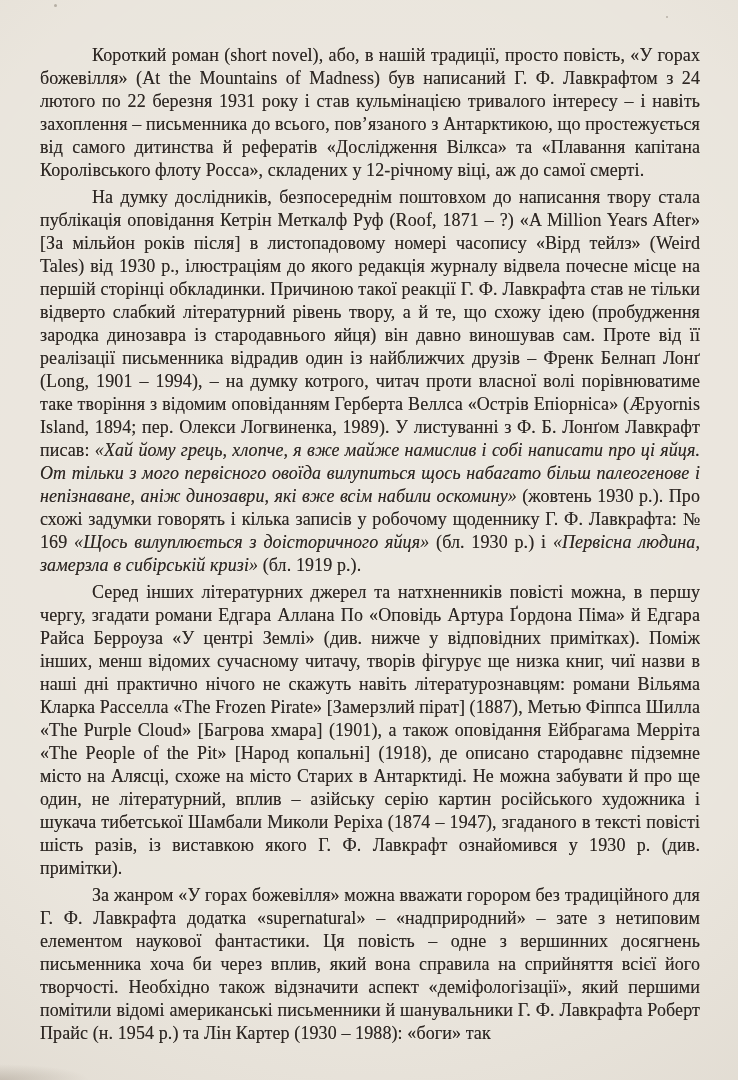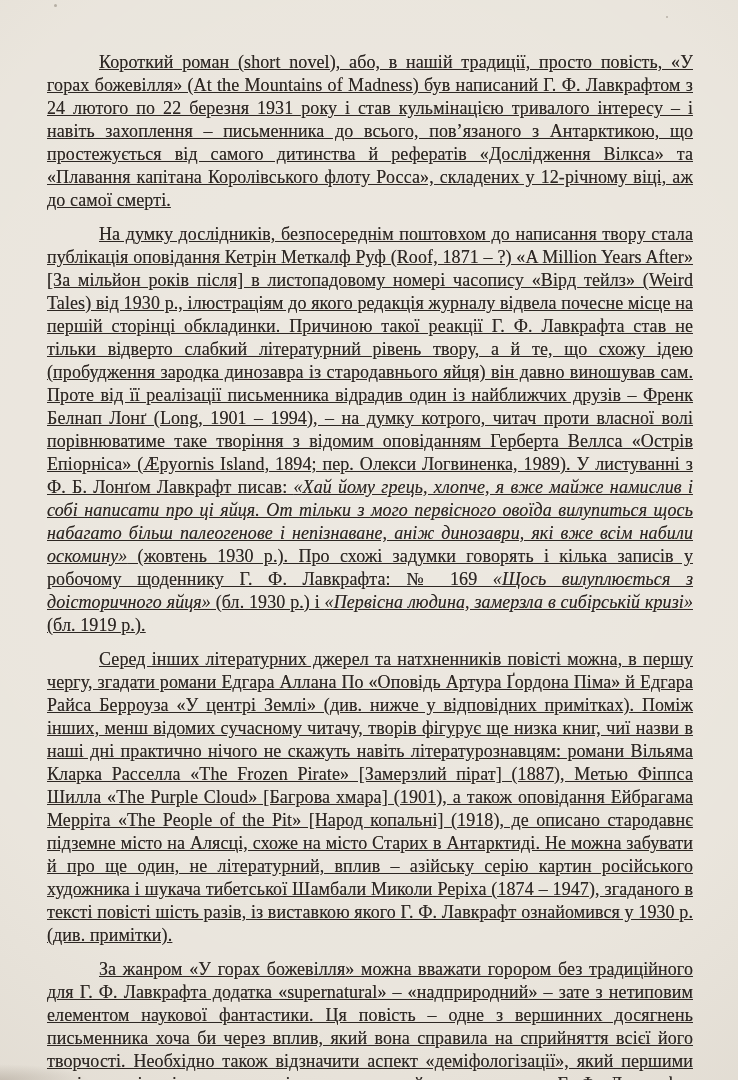--- a/index.html
+++ b/index.html
@@ -43,23 +43,22 @@
     right: 34px;
     top: 40px;
     text-align: justify;
     font-size: 18px;
     line-height: 23px;
     letter-spacing: 0.1px;
     color: #2d2723;
     text-shadow: 0 0 0.5px rgba(45,39,35,0.55);
   }
   .text-block p {
-    margin: 11px;
+    margin: 4px;
     text-indent: 52px;
-    text-decoration: underline;
   }
   .it { font-style: italic; }
 </style>
 </head>
 <body>
 
 <div class="page" style="background-color: rgb(233, 228, 219);">
   <div class="speck s1"></div>
   <div class="speck s2"></div>
   <div class="smudge"></div>

